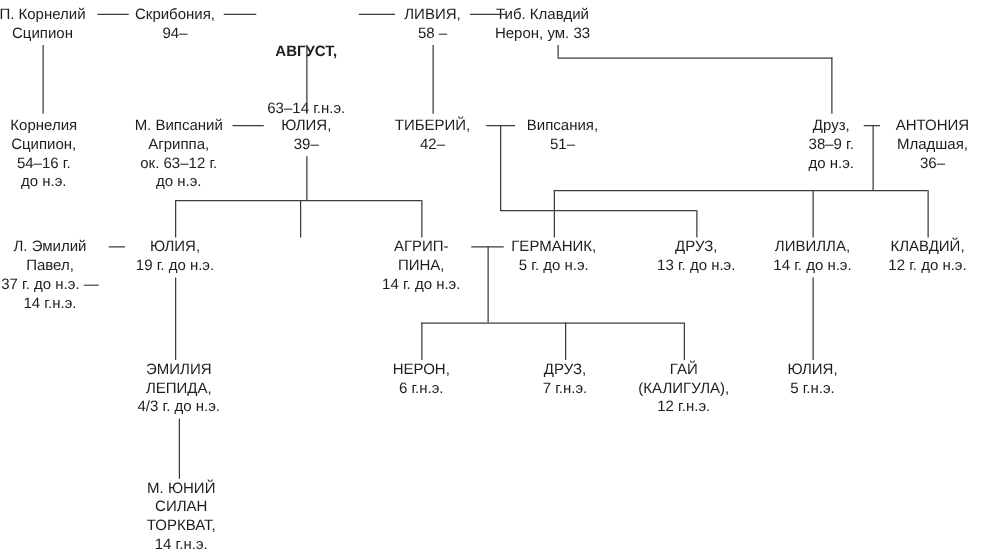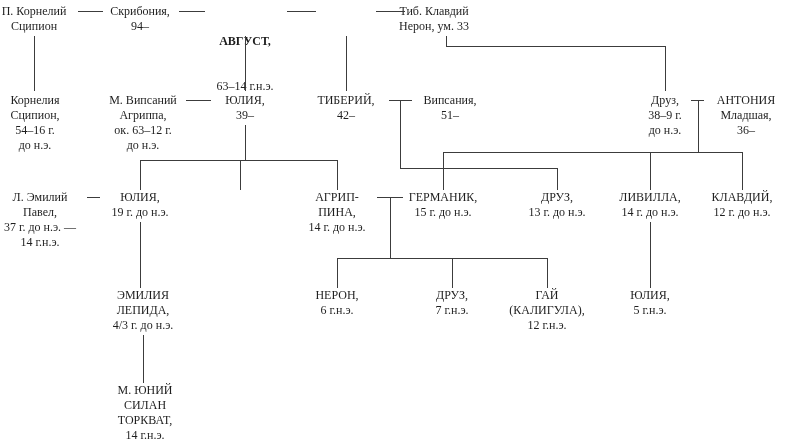--- a/index.html
+++ b/index.html
@@ -1,20 +1,20 @@
 <!DOCTYPE html>
 <html><head>
 <meta charset="utf-8">
 <style>
   html,body{margin:0;padding:0;background:#ffffff;}
   .canvas{
     position:relative;
     width:790px;height:444px;
     background:#ffffff;
-    font-family:Liberation Serif, serif;
+    font-family:Liberation Sans, sans-serif;
     color:#1e1e1e;
     overflow:hidden;
   }
   .person{
     position:absolute;
     text-align:center;
     white-space:pre;
     font-size:12px;
     line-height:15px;
   }
@@ -29,20 +29,22 @@
 <div class="canvas">
 
   <div class="person" style="left:-8px;top:4px;width:84px">П. Корнелий
 Сципион</div>
   <div class="person" style="left:98px;top:4px;width:84px">Скрибония,
 94–</div>
   <div class="person" style="left:200px;top:4px;width:90px">
     <span class="bold">АВГУСТ,</span>
     <span>63–14 г.н.э.</span>
   </div>
+  <div class="person" style="left:311px;top:4px;width:70px">ЛИВИЯ,
+58 –</div>
   <div class="person" style="left:386px;top:4px;width:96px">Тиб. Клавдий
 Нерон, ум. 33</div>
 
   <div class="person" style="left:-7px;top:93px;width:84px">Корнелия
 Сципион,
 54–16 г.
 до н.э.</div>
   <div class="person" style="left:95px;top:93px;width:96px">М. Випсаний
 Агриппа,
 ок. 63–12 г.
@@ -63,21 +65,21 @@
   <div class="person" style="left:-10px;top:190px;width:100px">Л. Эмилий
 Павел,
 37 г. до н.э. —
 14 г.н.э.</div>
   <div class="person" style="left:97px;top:190px;width:86px">ЮЛИЯ,
 19 г. до н.э.</div>
   <div class="person" style="left:294px;top:190px;width:86px">АГРИП-
 ПИНА,
 14 г. до н.э.</div>
   <div class="person" style="left:400px;top:190px;width:86px">ГЕРМАНИК,
-15 г. до н.э.</div>
+5 г. до н.э.</div>
   <div class="person" style="left:517px;top:190px;width:80px">ДРУЗ,
 13 г. до н.э.</div>
   <div class="person" style="left:610px;top:190px;width:80px">ЛИВИЛЛА,
 14 г. до н.э.</div>
   <div class="person" style="left:699px;top:190px;width:86px">КЛАВДИЙ,
 12 г. до н.э.</div>
 
   <div class="person" style="left:98px;top:288px;width:90px">ЭМИЛИЯ
 ЛЕПИДА,
 4/3 г. до н.э.</div>

